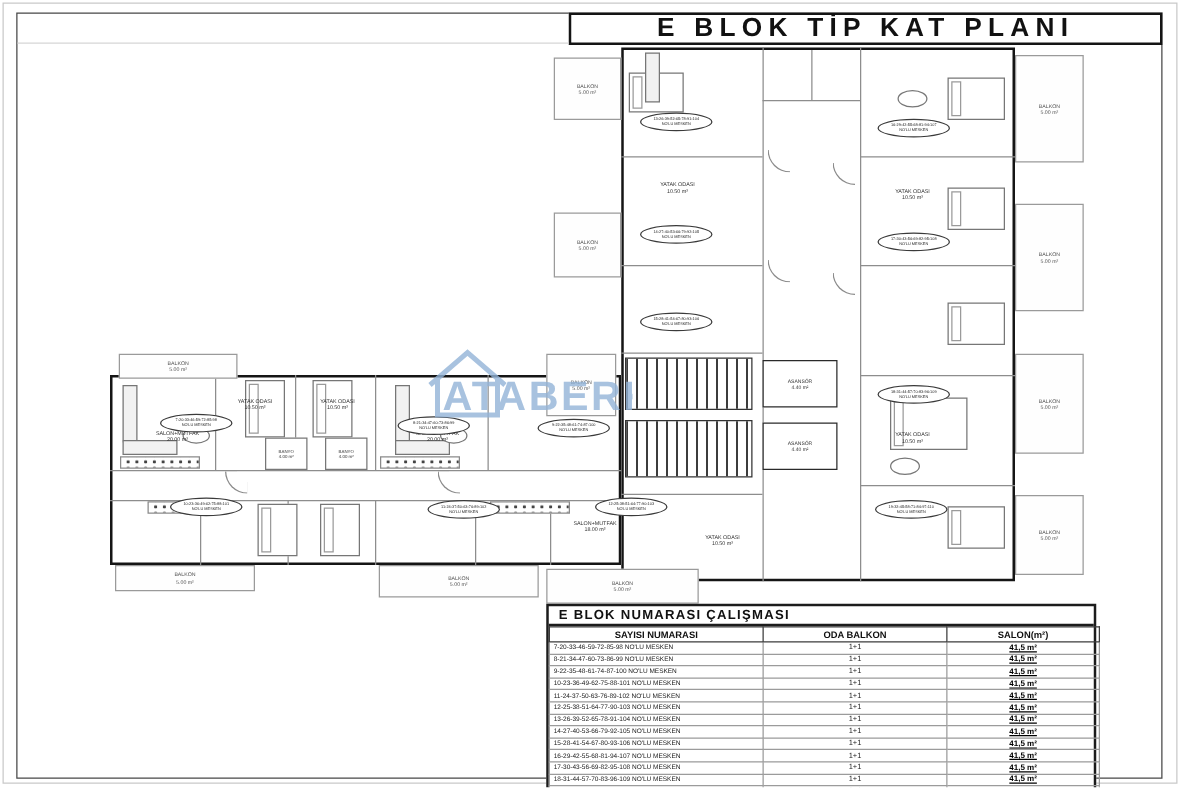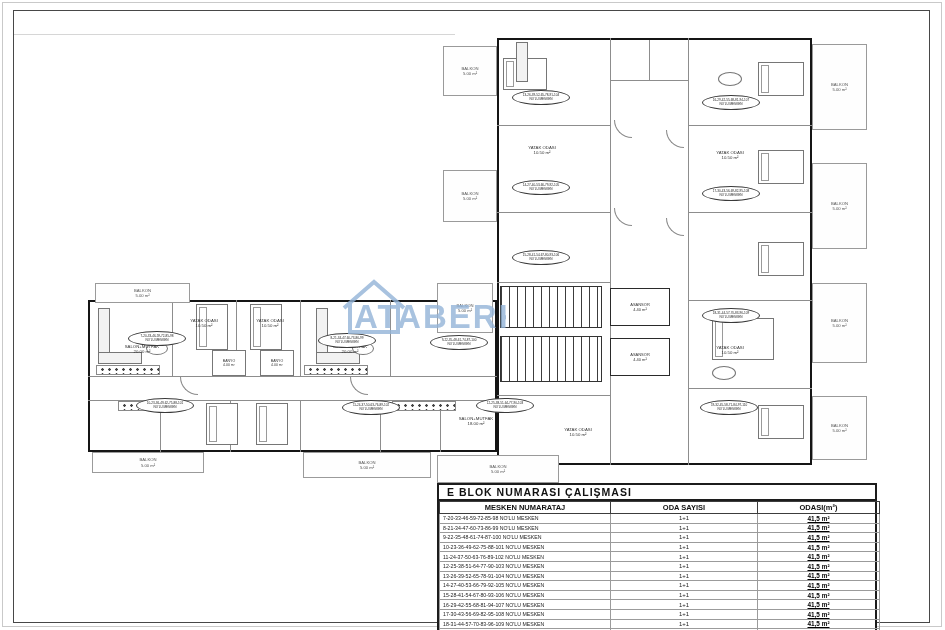--- a/index.html
+++ b/index.html
@@ -42,20 +42,21 @@
   .wm-svg{left:336px;top:270px;z-index:6;opacity:.8;}
 </style>
 </head>
 <body>
 
 <div id="stage">
 
   <div class="abs frame-outer"></div>
   <div class="abs frame-inner"></div>
 
+  <div class="abs title-box">E BLOK TİP KAT PLANI</div>
   <div class="abs title-underline"></div>
 
   <svg class="abs wm-svg" width="170" height="70" viewBox="0 0 170 70">
     <path d="M8 38 L38 12 L68 38 M14 33 V62 H62 V33" fill="none" stroke="#93b4d8" stroke-width="4"></path>
     <text x="18" y="58" font-size="33" font-family="Liberation Sans, sans-serif" fill="#93b4d8" font-weight="bold" letter-spacing="2">ATABERK</text>
   </svg>
 
   <div class="abs wing" style="left:497px;top:38px;width:315px;height:427px;"></div>
   <div class="abs wing" style="left:88px;top:300px;width:409px;height:152px;"></div>
 
@@ -130,23 +131,23 @@
   <div class="abs numtable">
     <div class="tbl-title">E BLOK NUMARASI ÇALIŞMASI</div>
     <table>
       <colgroup>
           <col style="width:171px">
           <col style="width:147px">
           <col style="width:122px">
         </colgroup>
       <thead>
         <tr>
-          <th>MESKEN NUMARATAJ</th>
-          <th>ODA SAYISI</th>
-          <th>ODASI(m²)</th>
+          <th>SAYISI NUMARASI</th>
+          <th>ODA BALKON</th>
+          <th>SALON(m²)</th>
         </tr>
       </thead>
       <tbody id="rows">
           <tr>
             <td class="c1">7-20-33-46-59-72-85-98 NO'LU MESKEN</td>
             <td class="c2">1+1</td>
             <td class="c3">41,5 m²</td>
           </tr>
           <tr>
             <td class="c1">8-21-34-47-60-73-86-99 NO'LU MESKEN</td>

